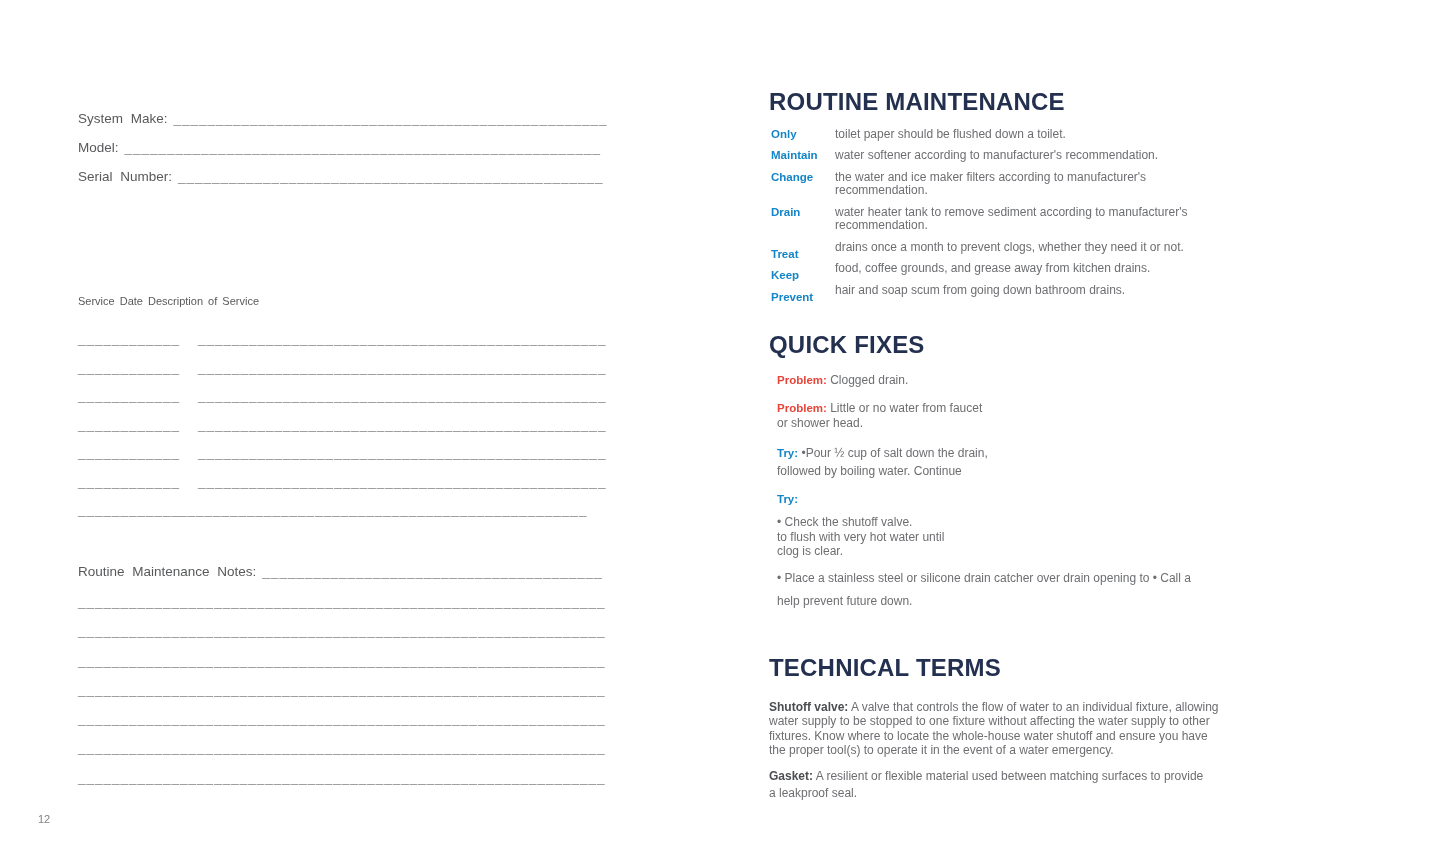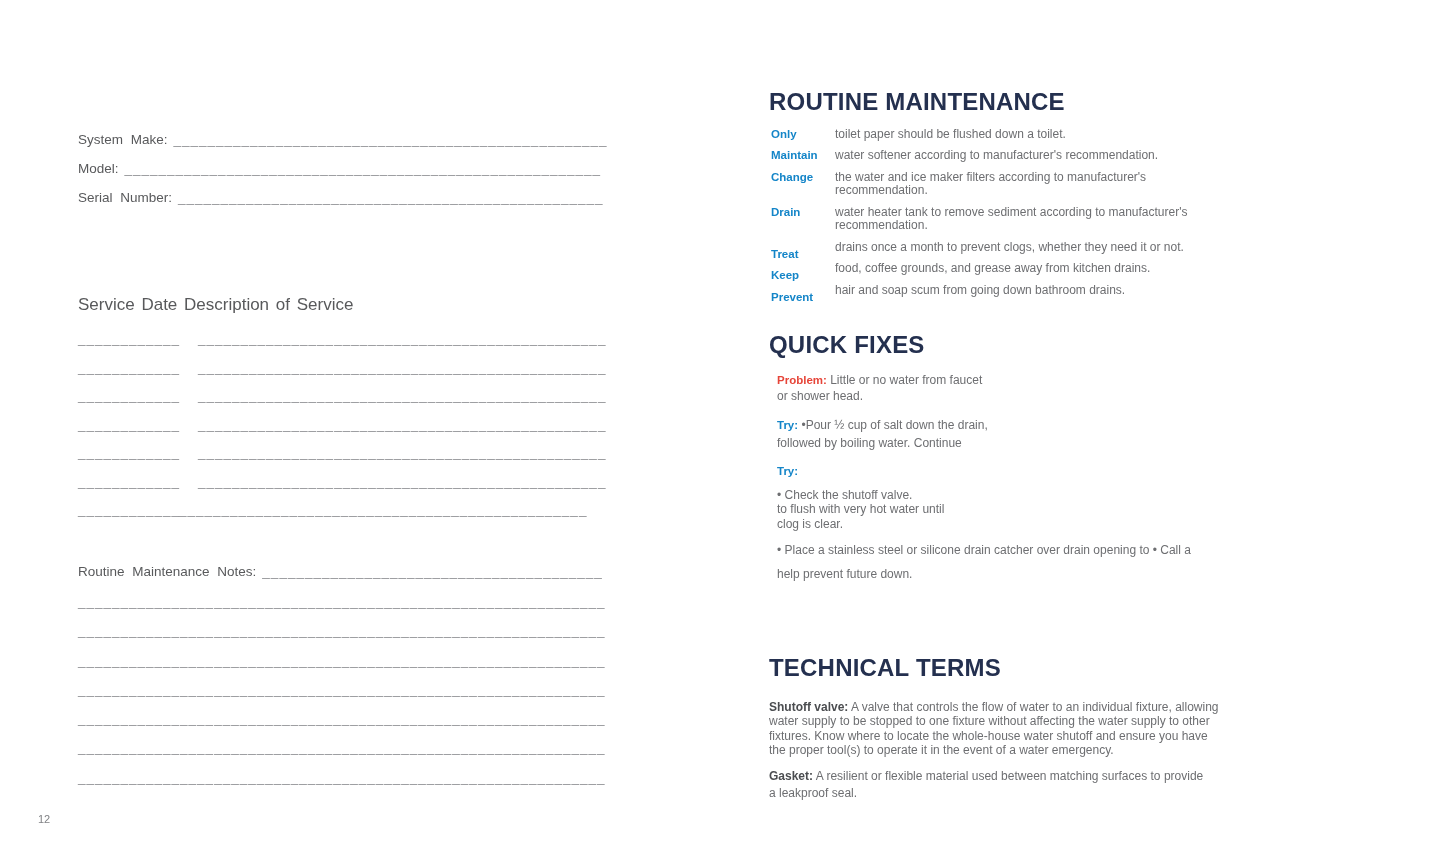--- a/index.html
+++ b/index.html
@@ -6,26 +6,26 @@
   body {
     width:1440px; height:864px; position:relative; overflow:hidden;
     background:#ffffff;
     font-family:"Liberation Sans", sans-serif;
     -webkit-font-smoothing:antialiased;
   }
 
   
   .left-page { position:absolute; left:78px; top:0; width:540px; height:864px; }
 
-  .form-fields { position:absolute; top:131px; left:0; }
+  .form-fields { position:absolute; top:110px; left:0; }
   .form-line { font-size:13.5px; line-height:17px; margin-bottom:12px; white-space:nowrap; color:#58595b; }
   .fl-label { word-spacing:4px; margin-right:6px; }
   .u-line { color:#8a8c8f; letter-spacing:1px; }
 
-  .service-header { position:absolute; top:295px; left:0; font-size:17px; color:#58595b; word-spacing:2px; }
+  .service-header { position:absolute; top:295px; left:0; font-size:11px; color:#58595b; word-spacing:2px; }
 
   .log-rows { position:absolute; top:331px; left:0; }
   .log-row { white-space:nowrap; line-height:16px; margin-bottom:12.5px; font-size:13.5px; }
   .log-date { display:inline-block; width:120px; }
   .log-row.tight .log-date { width:101px; }
 
   .notes { position:absolute; top:563px; left:0; }
   .notes-lines { margin-top:14px; }
   .note-line { font-size:13.5px; line-height:16px; margin-bottom:13.3px; white-space:nowrap; color:#8a8c8f; letter-spacing:1px; }
 
@@ -140,20 +140,21 @@
     <span class="rm-text">food, coffee grounds, and grease away from kitchen drains.</span>
   </div>
   <div class="rm-row offset">
     <span class="rm-label">Prevent</span>
     <span class="rm-text">hair and soap scum from going down bathroom drains.</span>
   </div>
 </section>
 
 <section class="sec sec-quick">
   <h2>QUICK FIXES</h2>
+  <p class="qf-block"><span class="qf-label red">Problem:</span> <span class="qf-text">Clogged drain.</span></p>
   <p class="qf-block"><span class="qf-label red">Problem:</span> <span class="qf-text">Little or no water from faucet
 or shower head.</span></p>
   <p class="qf-block loose"><span class="qf-label blue">Try:</span> <span class="qf-text">•Pour ½ cup of salt down the drain,
 followed by boiling water. Continue</span></p>
   <p class="qf-block mb-sm"><span class="qf-label blue">Try:</span> <span class="qf-text"></span></p>
   <p class="qf-block tight"><span class="qf-text">• Check the shutoff valve.
 to flush with very hot water until
 clog is clear.</span></p>
   <p class="qf-block mb-sm"><span class="qf-text">• Place a stainless steel or silicone drain catcher over drain opening to • Call a</span></p>
   <p class="qf-block mb-sm"><span class="qf-text">help prevent future down.</span></p>

